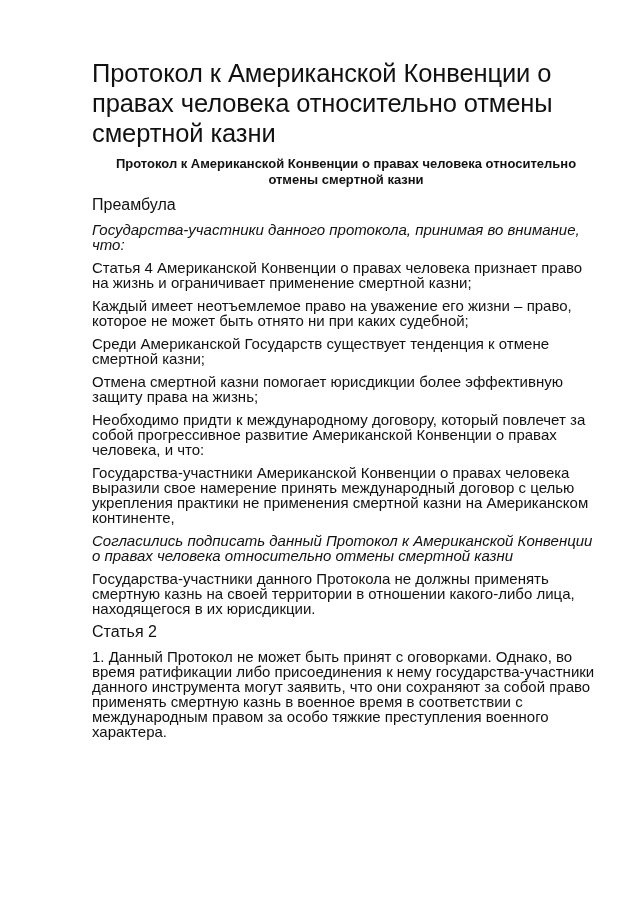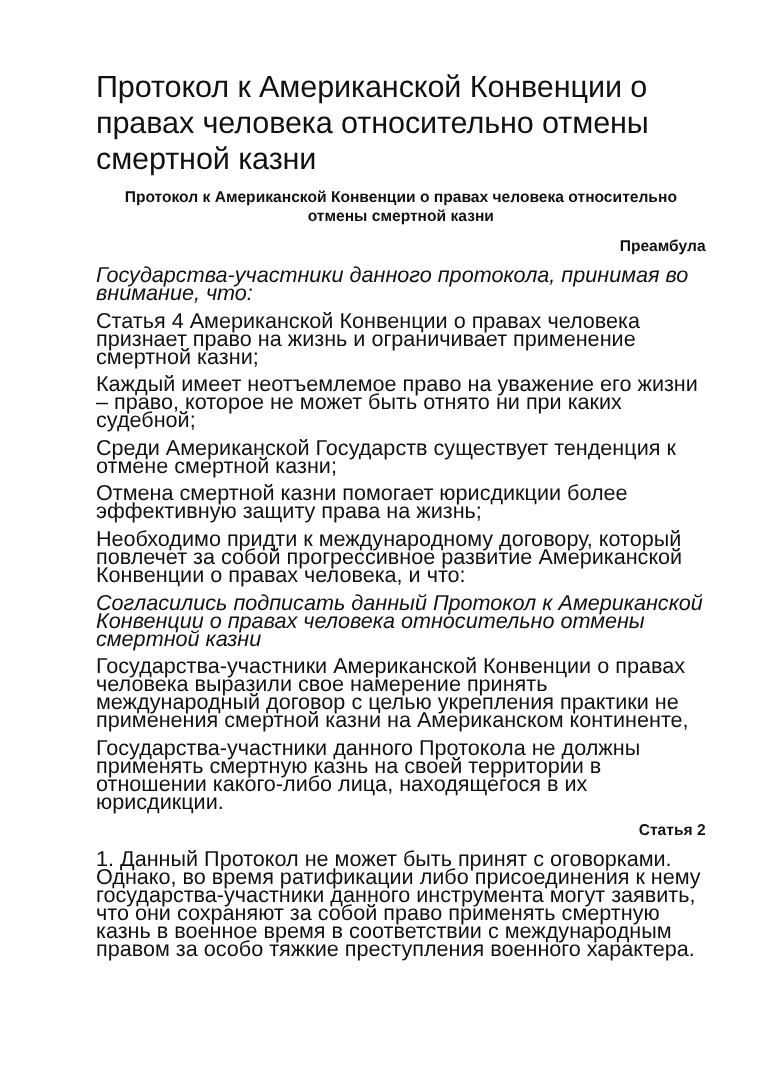--- a/index.html
+++ b/index.html
@@ -10,49 +10,48 @@
     body {
       width: 640px;
       height: 905px;
       overflow: hidden;
       position: relative;
       color: #111111;
       font-family: "Liberation Sans", sans-serif;
     }
     .page {
       position: absolute;
-      left: 80px;
+      left: 92px;
       top: 58px;
       width: 508px;
     }
     .doc-title {
       font-size: 25.5px;
       line-height: 30px;
       font-weight: normal;
       margin: 0 0 8px 0;
       color: #111111;
       letter-spacing: -0.1px;
     }
     .doc-subtitle {
       font-size: 13px;
       line-height: 16px;
       font-weight: bold;
       text-align: center;
       margin: 0 0 9px 0;
       width: 508px;
     }
     .section-heading {
-      font-size: 13px;
+      font-size: 16px;
       line-height: 16px;
-      font-weight: bold;
+      font-weight: normal;
       margin: 0 0 9px 0;
-      text-align: right;
     }
     .para {
-      font-size: 18px;
+      font-size: 15px;
       line-height: 15px;
       margin: 0 0 8px 0;
     }
     .para.italic {
       font-style: italic;
     }
   </style>
 </head>
 <body>
 
@@ -60,20 +59,20 @@
   <h1 class="doc-title">Протокол к Американской Конвенции о правах человека относительно отмены смертной казни</h1>
   <div class="doc-subtitle">Протокол к Американской Конвенции о правах человека относительно отмены смертной казни</div>
 
   <div class="section-heading">Преамбула</div>
   <p class="para italic">Государства-участники данного протокола, принимая во внимание, что:</p>
   <p class="para">Статья 4 Американской Конвенции о правах человека признает право на жизнь и ограничивает применение смертной казни;</p>
   <p class="para">Каждый имеет неотъемлемое право на уважение его жизни – право, которое не может быть отнято ни при каких судебной;</p>
   <p class="para">Среди Американской Государств существует тенденция к отмене смертной казни;</p>
   <p class="para">Отмена смертной казни помогает юрисдикции более эффективную защиту права на жизнь;</p>
   <p class="para">Необходимо придти к международному договору, который повлечет за собой прогрессивное развитие Американской Конвенции о правах человека, и что:</p>
+  <p class="para">Государства-участники Американской Конвенции о правах человека выразили свое намерение принять международный договор с целью укрепления практики не применения смертной казни на Американском континенте,</p>
   <p class="para italic">Согласились подписать данный Протокол к Американской Конвенции о правах человека относительно отмены смертной казни</p>
-  <p class="para">Государства-участники Американской Конвенции о правах человека выразили свое намерение принять международный договор с целью укрепления практики не применения смертной казни на Американском континенте,</p>
 
   <p class="para">Государства-участники данного Протокола не должны применять смертную казнь на своей территории в отношении какого-либо лица, находящегося в их юрисдикции.</p>
 
   <div class="section-heading">Статья 2</div>
   <p class="para">1. Данный Протокол не может быть принят с оговорками. Однако, во время ратификации либо присоединения к нему государства-участники данного инструмента могут заявить, что они сохраняют за собой право применять смертную казнь в военное время в соответствии с международным правом за особо тяжкие преступления военного характера.</p>
 </div>
 
 </body></html>

